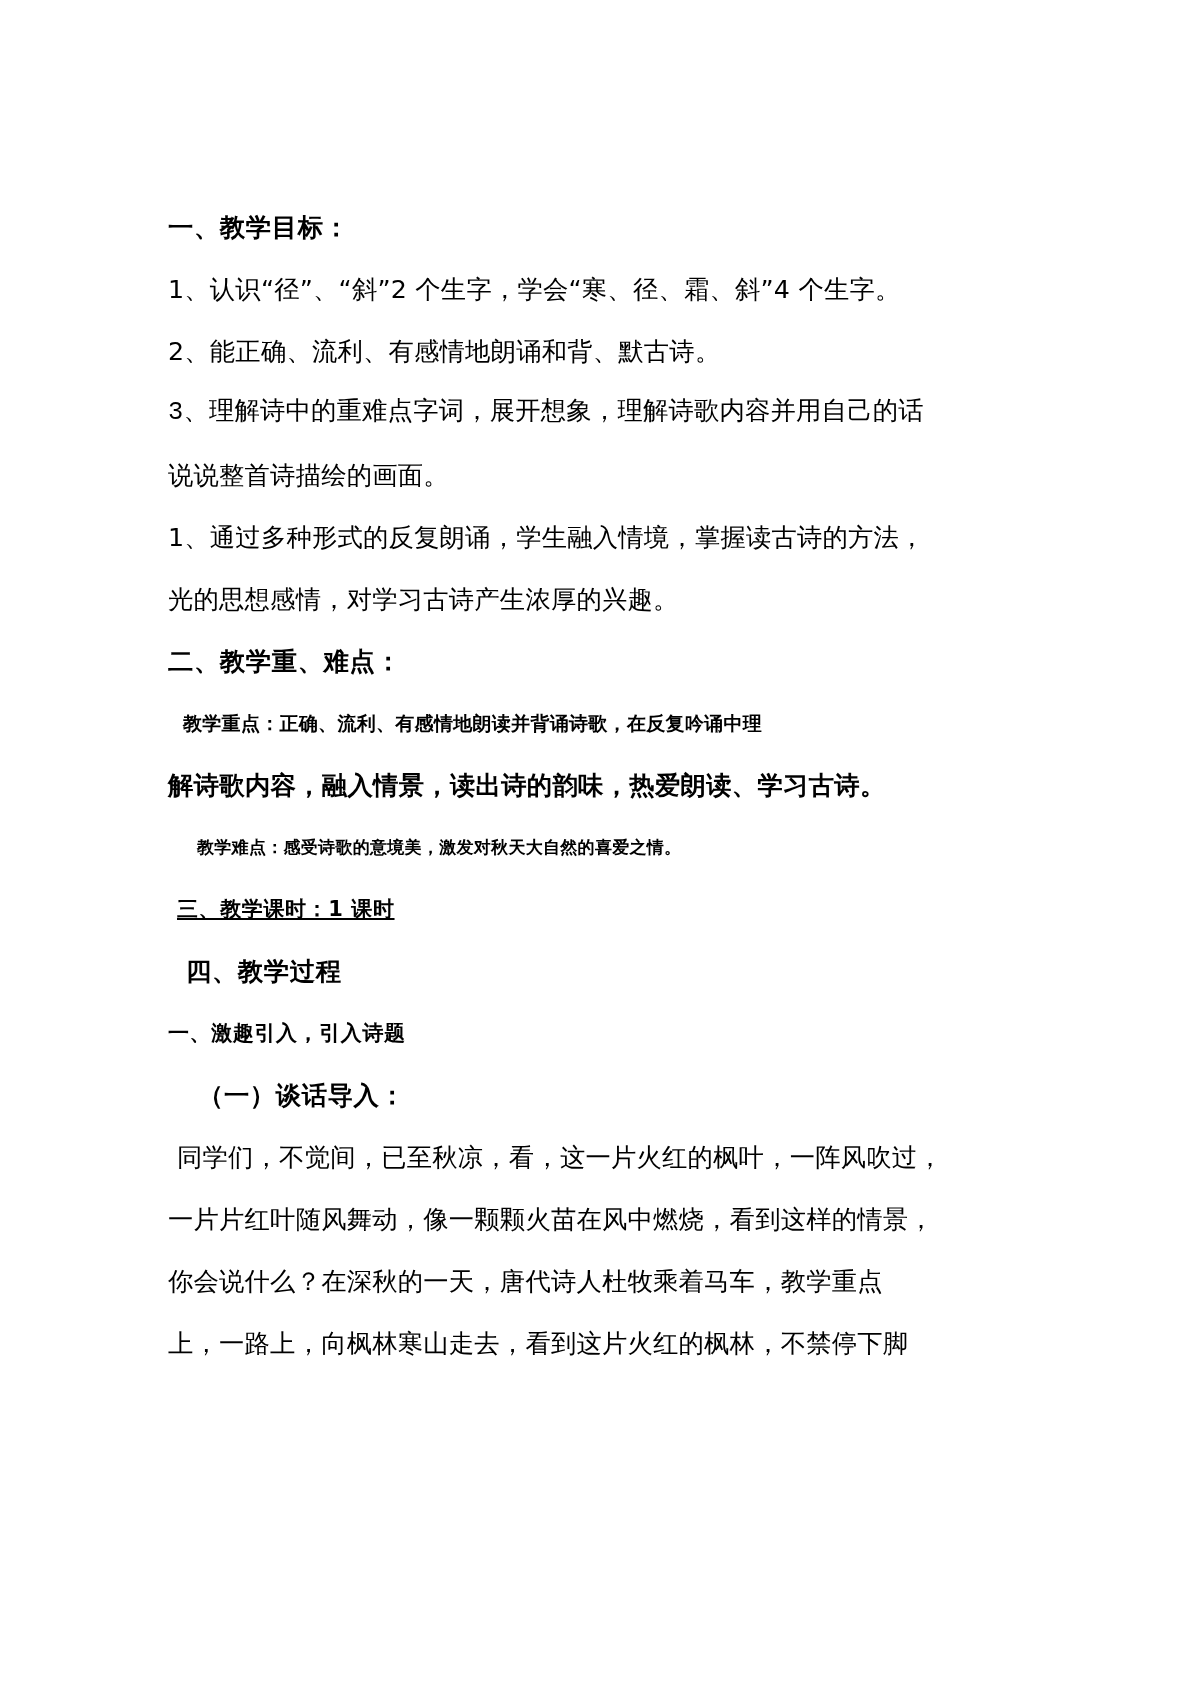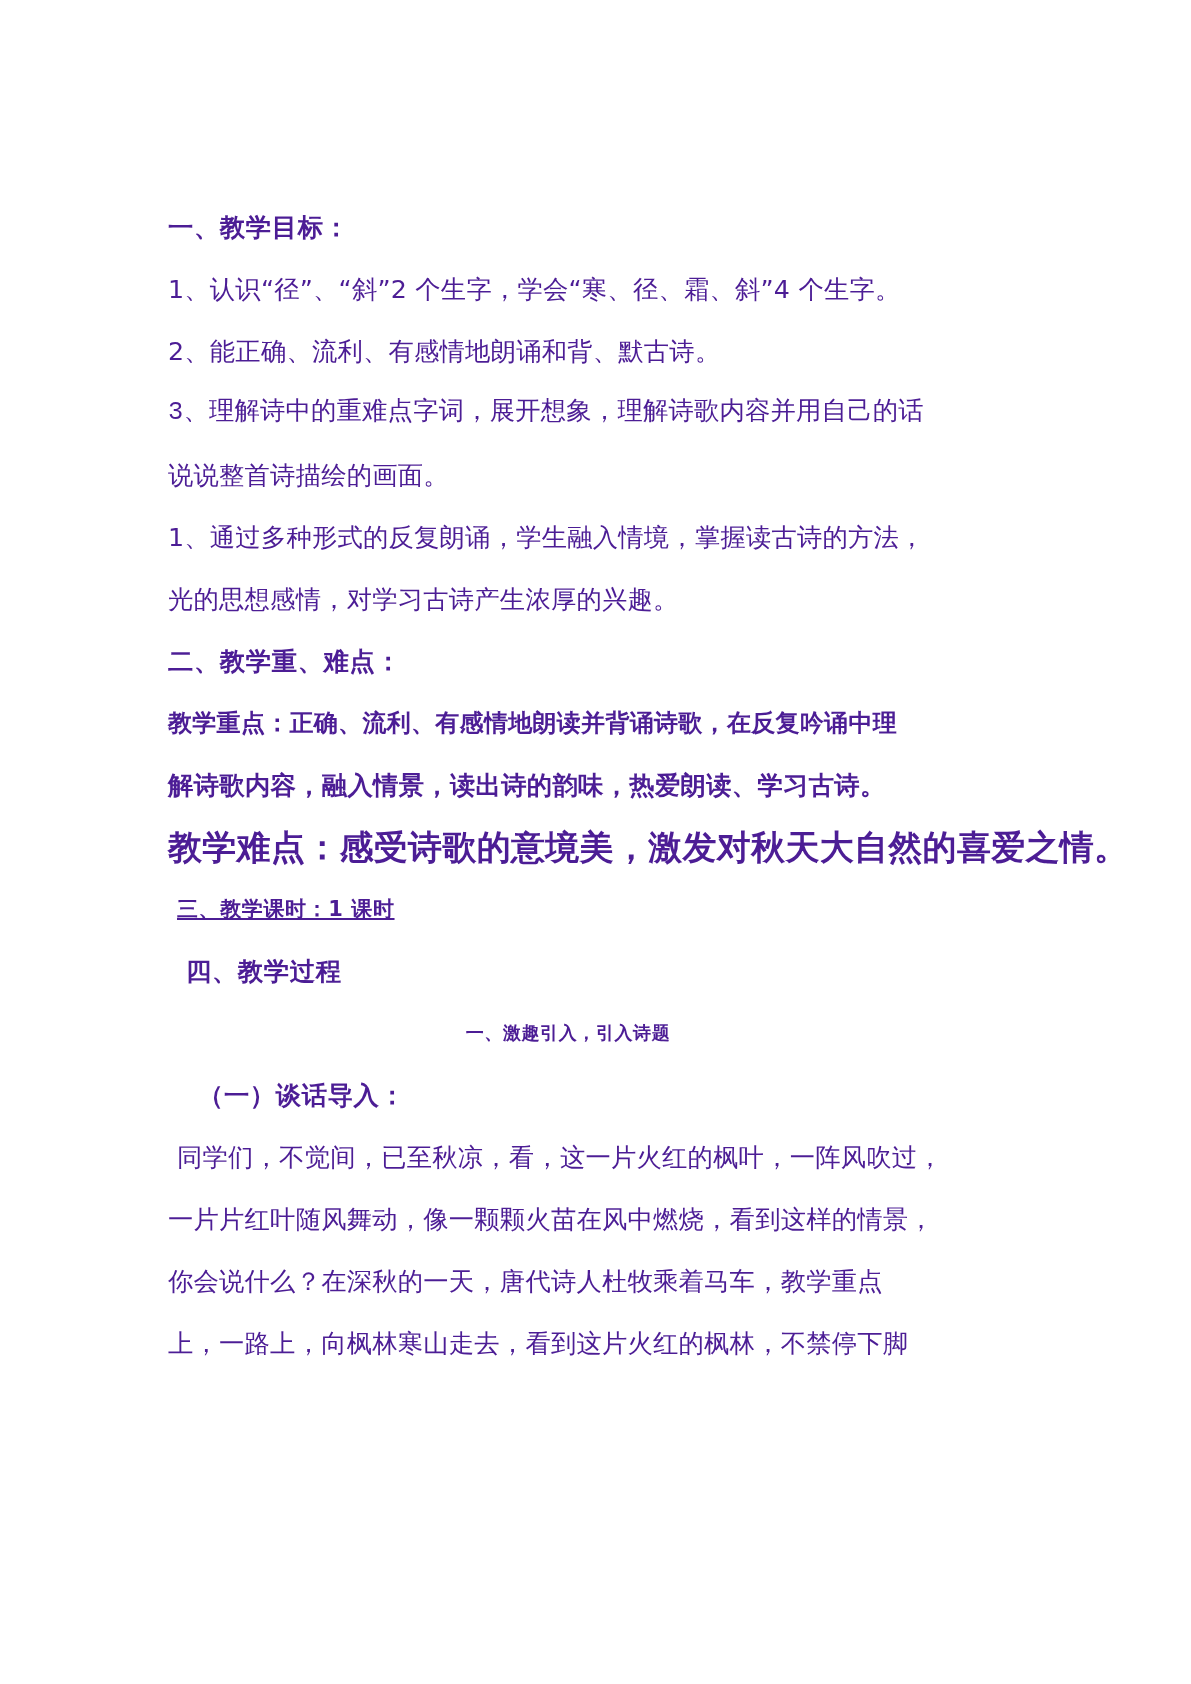--- a/index.html
+++ b/index.html
@@ -27,21 +27,21 @@
     position: absolute;
     left: 168px;
     top: 196px;
     width: 800px;
   }
   .line {
     font-size: 25.5px;
     line-height: 62px;
     letter-spacing: 0.2px;
     white-space: nowrap;
-    color: #4c1d95;
+    color: #000000;
   }
   .bold {
     font-weight: bold;
     letter-spacing: 0.6px;
   }
   .heavy {
     font-weight: bold;
     letter-spacing: 0.3px;
   }
   .ind-0  { padding-left: 0px; }
@@ -56,25 +56,25 @@
   <div class="content" id="body-container">
 
   <div class="line ind-0 bold" style="font-size: 25.34px;">一、教学目标：</div>
       <div class="line ind-0" style="font-size: 25.34px;">1、认识“径”、“斜”2 个生字，学会“寒、径、霜、斜”4 个生字。</div>
       <div class="line ind-0" style="font-size: 25.34px;">2、能正确、流利、有感情地朗诵和背、默古诗。</div>
       <div class="line ind-0" style="font-size: 25.34px; font-family: Liberation Mono, monospace;">3、理解诗中的重难点字词，展开想象，理解诗歌内容并用自己的话</div>
       <div class="line ind-0" style="font-size: 25.34px;">说说整首诗描绘的画面。</div>
       <div class="line ind-0" style="font-size: 25.34px;">1、通过多种形式的反复朗诵，学生融入情境，掌握读古诗的方法，</div>
       <div class="line ind-0" style="font-size: 25.34px;">光的思想感情，对学习古诗产生浓厚的兴趣。</div>
       <div class="line ind-0 bold" style="font-size: 25.34px;">二、教学重、难点：</div>
-      <div class="line ind-0 heavy" style="font-size: 24px;">教学重点：正确、流利、有感情地朗读并背诵诗歌，在反复吟诵中理</div>
+      <div class="line ind-0 heavy" style="font-size: 19px; margin-left: 15px;">教学重点：正确、流利、有感情地朗读并背诵诗歌，在反复吟诵中理</div>
       <div class="line ind-0 heavy" style="font-size: 25.34px;">解诗歌内容，融入情景，读出诗的韵味，热爱朗读、学习古诗。</div>
-      <div class="line ind-0 heavy" style="font-size: 34px;">教学难点：感受诗歌的意境美，激发对秋天大自然的喜爱之情。</div>
+      <div class="line ind-0 heavy" style="font-size: 17px; margin-left: 29px;">教学难点：感受诗歌的意境美，激发对秋天大自然的喜爱之情。</div>
       <div class="line ind-1 bold" style="font-size: 21px; text-decoration: underline;">三、教学课时：1 课时</div>
       <div class="line ind-2 bold" style="font-size: 25.34px;">四、教学过程</div>
-      <div class="line ind-0 bold" style="font-size: 18px; text-align: center;">一、激趣引入，引入诗题</div>
+      <div class="line ind-0 bold" style="font-size: 21px;">一、激趣引入，引入诗题</div>
       <div class="line ind-3 bold" style="font-size: 25.34px;">（一）谈话导入：</div>
       <div class="line ind-1" style="font-size: 25.34px;">同学们，不觉间，已至秋凉，看，这一片火红的枫叶，一阵风吹过，</div>
       <div class="line ind-0" style="font-size: 25.34px;">一片片红叶随风舞动，像一颗颗火苗在风中燃烧，看到这样的情景，</div>
       <div class="line ind-0" style="font-size: 25.34px;">你会说什么？在深秋的一天，唐代诗人杜牧乘着马车，教学重点</div>
       <div class="line ind-0" style="font-size: 25.34px;">上，一路上，向枫林寒山走去，看到这片火红的枫林，不禁停下脚</div>
     </div>
 </div>
 
 </body></html>

